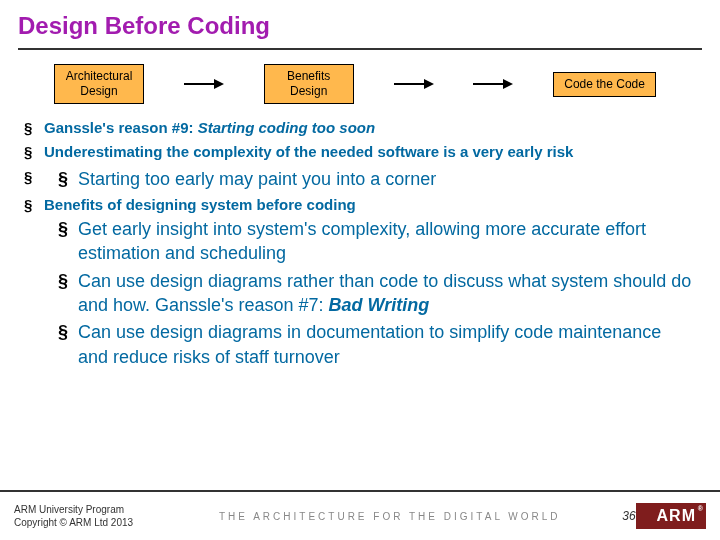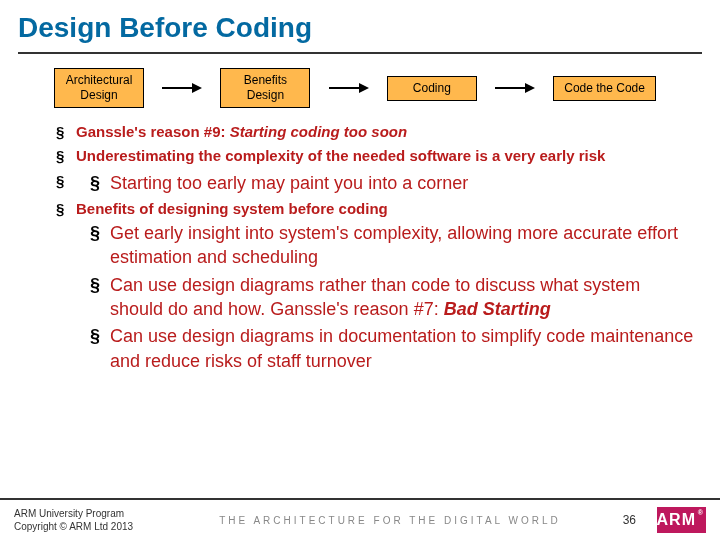--- a/index.html
+++ b/index.html
@@ -5,23 +5,23 @@
   * { margin: 0; padding: 0; box-sizing: border-box; }
   body {
     width: 720px;
     height: 540px;
     font-family: Arial, Helvetica, sans-serif;
     background: #fff;
     position: relative;
     overflow: hidden;
   }
   .title {
-    font-size: 28px;
+    font-size: 24px;
     font-weight: bold;
-    color: #0369a1;
+    color: #a21caf;
     padding: 12px 18px 6px 18px;
   }
   .title-rule {
     height: 2px;
     background: #333;
     margin: 2px 18px 0 18px;
   }
   .flow {
     display: flex;
     align-items: center;
@@ -55,22 +55,21 @@
     content: "";
     position: absolute;
     top: 0; left: 30px;
     border-left: 10px solid #000;
     border-top: 5px solid transparent;
     border-bottom: 5px solid transparent;
   }
   .content {
     padding: 0 24px 0 24px;
     font-size: 15px;
-    color: #b91c1c;
-    margin-left: 32px;
+    color: #0369a1;
   }
   ul.lvl1 { list-style: none; }
   ul.lvl1 > li {
     position: relative;
     padding-left: 20px;
     margin-bottom: 4px;
     font-weight: bold;
     line-height: 1.35;
   }
   ul.lvl1 > li::before {
@@ -95,48 +94,48 @@
     content: "§";
     position: absolute;
     left: 0; top: 0;
     color: #000;
     font-weight: bold;
   }
   .ital { font-style: italic; }
   .footer {
     position: absolute;
     bottom: 0; left: 0; right: 0;
-    height: 42px;
+    height: 50px;
     border-top: 2px solid #333;
     display: flex;
     align-items: center;
     padding: 0 14px;
     font-size: 10px;
     color: #333;
   }
   .footer-left { flex: 0 0 160px; line-height: 1.3; }
   .footer-mid {
     flex: 1;
     text-align: center;
     color: #888;
     font-size: 10px;
     letter-spacing: 3px;
   }
-  .footer-pg { flex: 0 0 30px; text-align: right; font-size: 12px; color: #333; }
+  .footer-pg { flex: 0 0 30px; text-align: right; font-size: 12px; color: #333; font-style: italic; }
   .footer-logo {
     flex: 0 0 70px;
     text-align: right;
   }
   .arm-logo {
     display: inline-block;
-    background: #be185d;
+    background: #7f1d1d;
     color: #fff;
     font-weight: bold;
     font-size: 16px;
-    padding: 4px 10px 4px 0;
+    padding: 4px 10px 4px 21px;
     letter-spacing: 1px;
     position: relative;
   }
   .arm-logo::after {
     content: "®";
     font-size: 7px;
     position: absolute;
     top: 2px; right: 2px;
   }
 </style>
@@ -146,42 +145,41 @@
 <div class="title">Design Before Coding</div>
 <div class="title-rule"></div>
 
 <div class="flow">
   <div class="flow-box" style="white-space:pre-line">Architectural
 Design</div>
   <div class="flow-arrow"></div>
   <div class="flow-box" style="white-space:pre-line">Benefits
 Design</div>
   <div class="flow-arrow"></div>
-  <div class="flow-box">Coding</div>
   <div class="flow-arrow"></div>
   <div class="flow-box">Code the Code</div>
 </div>
 
 <div class="content">
   <ul class="lvl1">
     <li>
       <span>Ganssle's reason #9: </span><span class="ital">Starting coding too soon</span>
     </li>
     <li><span>Underestimating the complexity of the needed software is a very early risk</span></li>
     <li>
       <ul class="lvl2">
         <li><span>Starting too early may paint you into a corner</span></li>
       </ul>
     </li>
     <li>
       <span>Benefits of designing system before coding</span>
       <ul class="lvl2">
         <li><span>Get early insight into system's complexity, allowing more accurate effort estimation and scheduling</span></li>
         <li>
-          <span>Can use design diagrams rather than code to discuss what system should do and how. Ganssle's reason #7: </span><span class="ital" style="font-weight:bold">Bad Starting</span>
+          <span>Can use design diagrams rather than code to discuss what system should do and how. Ganssle's reason #7: </span><span class="ital" style="font-weight:bold">Bad Writing</span>
         </li>
         <li><span>Can use design diagrams in documentation to simplify code maintenance and reduce risks of staff turnover</span></li>
       </ul>
     </li>
   </ul>
 </div>
 
 <div class="footer">
   <div class="footer-left">
     <div>ARM University Program</div>

